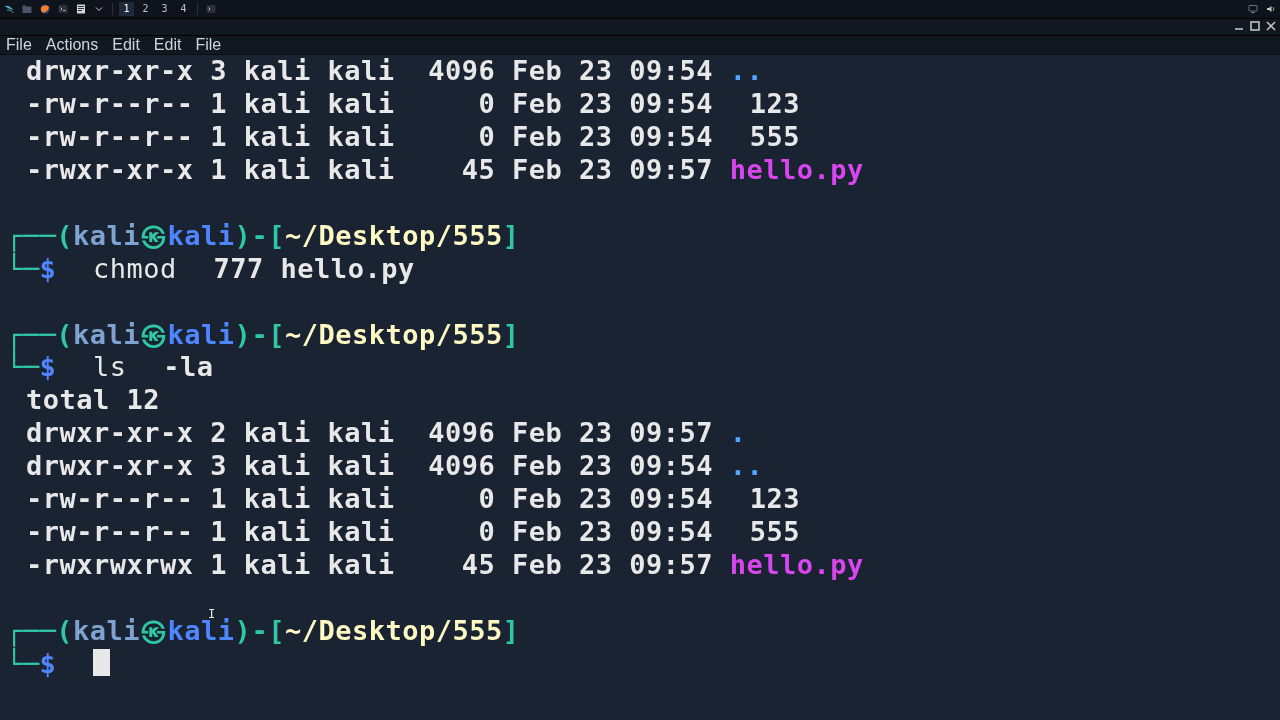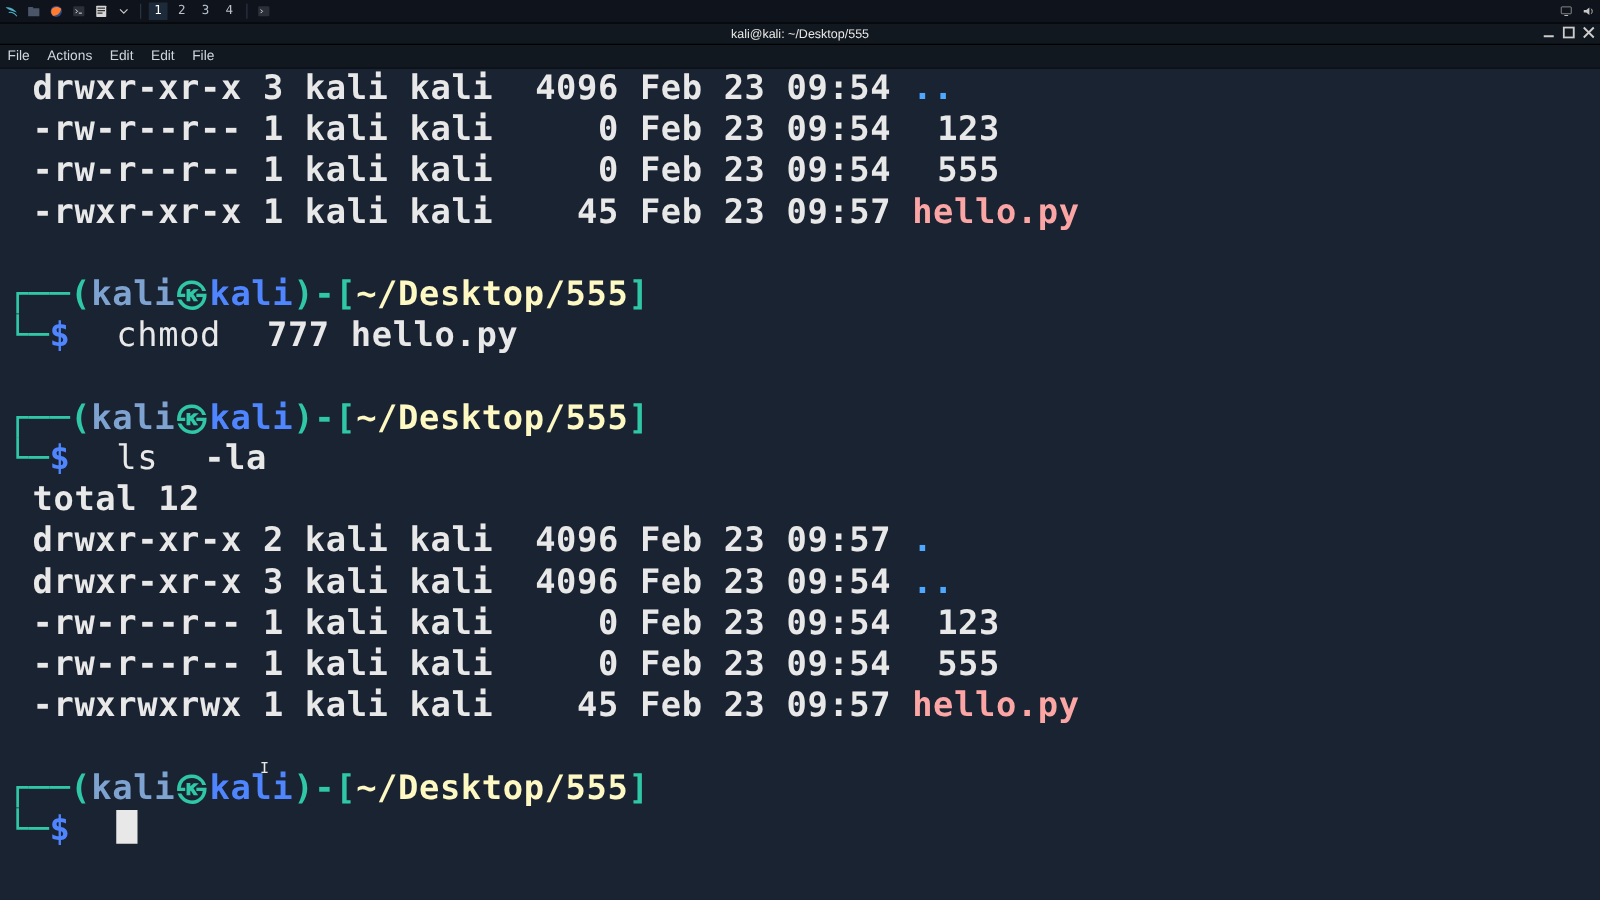--- a/index.html
+++ b/index.html
@@ -63,21 +63,21 @@
   }
   .titlebar .title { position:absolute; left:0; right:0; text-align:center; pointer-events:none; }
   .titlebar .win-btns { position:absolute; right:4px; top:0; display:flex; gap:6px; align-items:center; height:100%; }
   .titlebar .win-btn svg { width:10px; height:10px; stroke:#ccc; fill:none; stroke-width:1.5; }
 
   
   .menubar {
     height: 18px;
     background: #12181f;
     font-family: sans-serif;
-    font-size: 11px;
+    font-size: 16px;
     color: #d0d6de;
     display: flex;
     align-items: center;
     padding-left: 6px;
     gap: 14px;
     border-bottom: 1px solid #0a0d12;
   }
   .menubar span { cursor: default; }
 
   
@@ -87,21 +87,21 @@
     line-height: 1.22;
     letter-spacing: 0.5px;
     font-weight: 700;
     white-space: pre;
     background: #1a2332;
     height: calc(720px - 18px - 16px - 18px);
     overflow: hidden;
   }
   .row { white-space: pre; }
   .dir-link   { color: #4fa8ff; font-weight: 700; }
-  .exec-link  { color: #fca5a5; font-weight: 700; }
+  .exec-link  { color: #d946ef; font-weight: 700; }
   .prompt-user { color: #7fa3d1; font-weight: 700; }
   .prompt-host { color: #4f86ff; font-weight: 700; }
   .prompt-sym  { color: #2fc7a6; font-weight: 700; }
   .prompt-path { color: #fef9c3; font-weight: 700; }
   .prompt-bracket { color: #2fc7a6; font-weight: 700; }
   .prompt-paren   { color: #2fc7a6; font-weight: 700; }
   .prompt-dash    { color: #2fc7a6; font-weight: 700; }
   .prompt-dollar  { color: #4f86ff; font-weight: 700; }
   .cmd        { color: #e8e8e8; font-weight: 400; }
   .plain      { color: #e8e8e8; margin-left: 20px; }
@@ -190,21 +190,20 @@
     <span class="panel-icon">
       <svg viewBox="0 0 24 24">
           <path d="M4 10v4h4l5 4V6l-5 4H4z" fill="#c8c8c8"></path>
           <path d="M16 8c2 2 2 6 0 8" stroke="#c8c8c8" fill="none" stroke-width="1.5"></path>
         </svg>
     </span>
   </div>
 </div>
 
 <div class="titlebar">
-  <span class="title">kali@kali: ~/Desktop/555</span>
   <div class="win-btns">
     <span class="win-btn"><svg viewBox="0 0 10 10">
           <path d="M1 8h8"></path>
         </svg></span>
     <span class="win-btn"><svg viewBox="0 0 10 10">
           <rect x="1" y="1" width="8" height="8"></rect>
         </svg></span>
     <span class="win-btn"><svg viewBox="0 0 10 10">
           <path d="M1 1l8 8M9 1l-8 8"></path>
         </svg></span>

